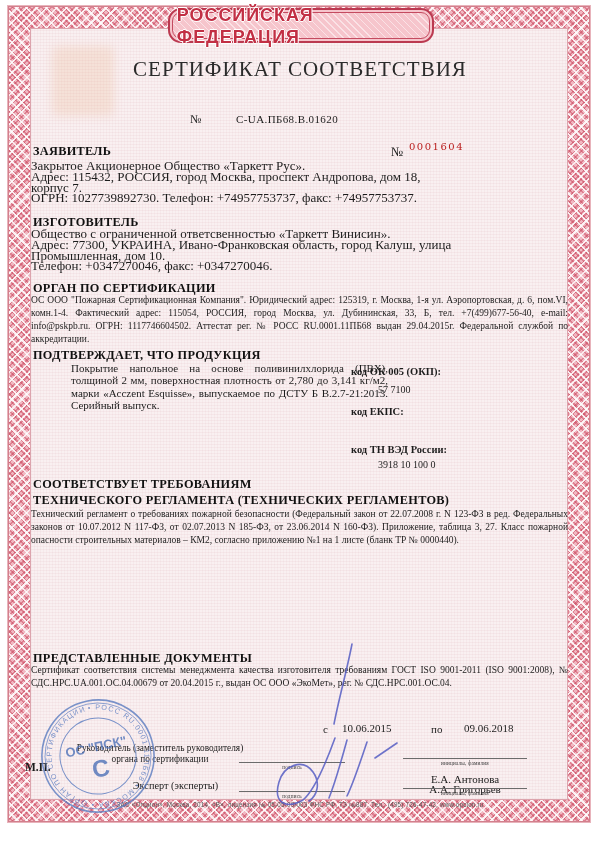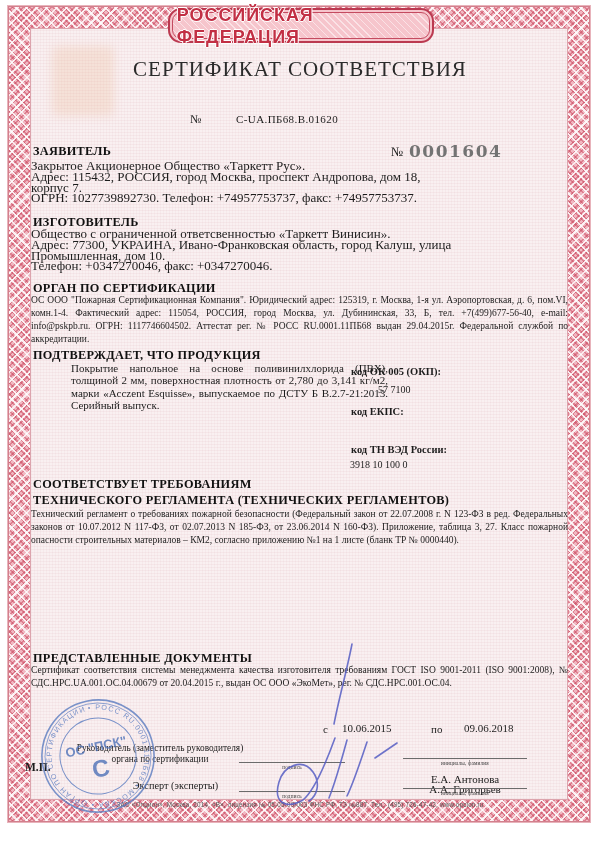--- a/index.html
+++ b/index.html
@@ -33,21 +33,21 @@
     letter-spacing:1px;color:#c22f44;transform:scaleX(.97);
     text-shadow:-1px 0 #fff,1px 0 #fff,0 -1px #fff,0 1px #fff;}
   
   .title{left:0;top:57px;width:600px;text-align:center;font-size:21px;letter-spacing:1px;color:#2a2a2a;}
   .subtitle{left:0;top:84px;width:600px;text-align:center;font-size:11px;font-weight:bold;}
   .h{font-weight:bold;font-size:12.3px;letter-spacing:.3px;color:#111;}
   .body-sm{font-size:13px;line-height:10.8px;color:#1c1c1c;}
   .body-md{font-size:9.5px;line-height:12.9px;color:#1c1c1c;text-align:justify;text-align-last:left;}
   .code-label{font-weight:bold;font-size:10.5px;}
   .code-val{font-size:10px;}
-  .num-red{font-family:"DejaVu Serif", serif;font-weight:bold;font-size:17px;letter-spacing:1.5px;color:#737373;}
+  .num-red{font-family:"DejaVu Serif", serif;font-weight:normal;font-size:10px;letter-spacing:1.5px;color:#b91c1c;}
   .sigline{border-bottom:1px solid #6b6b6b;height:0;}
   .cap{font-size:5.2px;color:#3a3a3a;text-align:center;letter-spacing:.2px;}
   .name{font-size:11px;text-align:center;}
   .role{font-size:9.3px;text-align:center;line-height:11px;}
   .fineprint{font-family:"Liberation Sans", sans-serif;font-size:6.3px;color:#555;
     text-align:center;letter-spacing:.2px;}
   svg{display:block;}
 </style>
 </head>
 <body>
@@ -89,21 +89,21 @@
   <div class="abs body-md" style="left:31px;top:294px;width:537px;">ОС ООО "Пожарная Сертификационная Компания". Юридический адрес: 125319, г. Москва, 1-я ул. Аэропортовская, д. 6, пом.VI, комн.1-4. Фактический адрес: 115054, РОССИЯ, город Москва, ул. Дубининская, 33, Б, тел. +7(499)677-56-40, e-mail: info@pskpb.ru. ОГРН: 1117746604502. Аттестат рег. № РОСС RU.0001.11ПБ68 выдан 29.04.2015г. Федеральной службой по аккредитации.</div>
 
   <div class="abs h" style="left:33px;top:348px;">ПОДТВЕРЖДАЕТ, ЧТО ПРОДУКЦИЯ</div>
   <div class="abs body-md" style="left:31px;top:362px;width:317px;font-size:11px;line-height:12.4px;margin-left:40px;">Покрытие напольное на основе поливинилхлорида (ПВХ), толщиной 2 мм, поверхностная плотность от 2,780 до 3,141 кг/м2, марки «Acczent Esquisse», выпускаемое по ДСТУ Б В.2.7-21:2013. Серийный выпуск.</div>
 
   <div class="abs code-label" style="left:351px;top:366px;">код ОК 005 (ОКП):</div>
   <div class="abs code-val" style="left:378px;top:384px;">57 7100</div>
   <div class="abs code-label" style="left:351px;top:406px;">код ЕКПС:</div>
   <div class="abs code-val" style="left:378px;top:424px;"></div>
   <div class="abs code-label" style="left:351px;top:444px;">код ТН ВЭД России:</div>
-  <div class="abs code-val" style="left:350px;top:459px;">3918 10 100 0</div>
+  <div class="abs code-val" style="left:378px;top:459px;">3918 10 100 0</div>
 
   <div class="abs h" style="left:33px;top:477px;">СООТВЕТСТВУЕТ ТРЕБОВАНИЯМ</div>
   <div class="abs h" style="left:33px;top:493px;">ТЕХНИЧЕСКОГО РЕГЛАМЕНТА (ТЕХНИЧЕСКИХ РЕГЛАМЕНТОВ)</div>
   <div class="abs body-md" style="left:31px;top:508px;width:537px;">Технический регламент о требованиях пожарной безопасности (Федеральный закон от 22.07.2008 г. N 123-ФЗ в ред. Федеральных законов от 10.07.2012 N 117-ФЗ, от 02.07.2013 N 185-ФЗ, от 23.06.2014 N 160-ФЗ). Приложение, таблица 3, 27. Класс пожарной опасности строительных материалов – КМ2, согласно приложению №1 на 1 листе (бланк ТР № 0000440).</div>
 
 
   <div class="abs h" style="left:33px;top:651px;">ПРЕДСТАВЛЕННЫЕ ДОКУМЕНТЫ</div>
   <div class="abs body-md" style="left:31px;top:664px;width:537px;">Сертификат соответствия системы менеджмента качества изготовителя требованиям ГОСТ ISO 9001-2011 (ISO 9001:2008), № СДС.НРС.UA.001.ОС.04.00679 от 20.04.2015 г., выдан ОС ООО «ЭкоМет», рег. № СДС.НРС.001.ОС.04.</div>
 
   <div class="abs" style="left:323px;top:723px;font-size:11px;">с</div>

